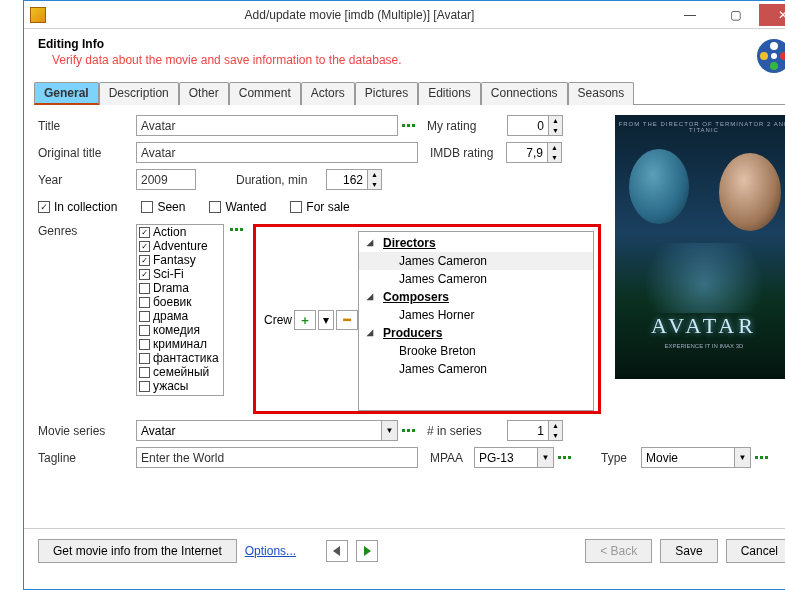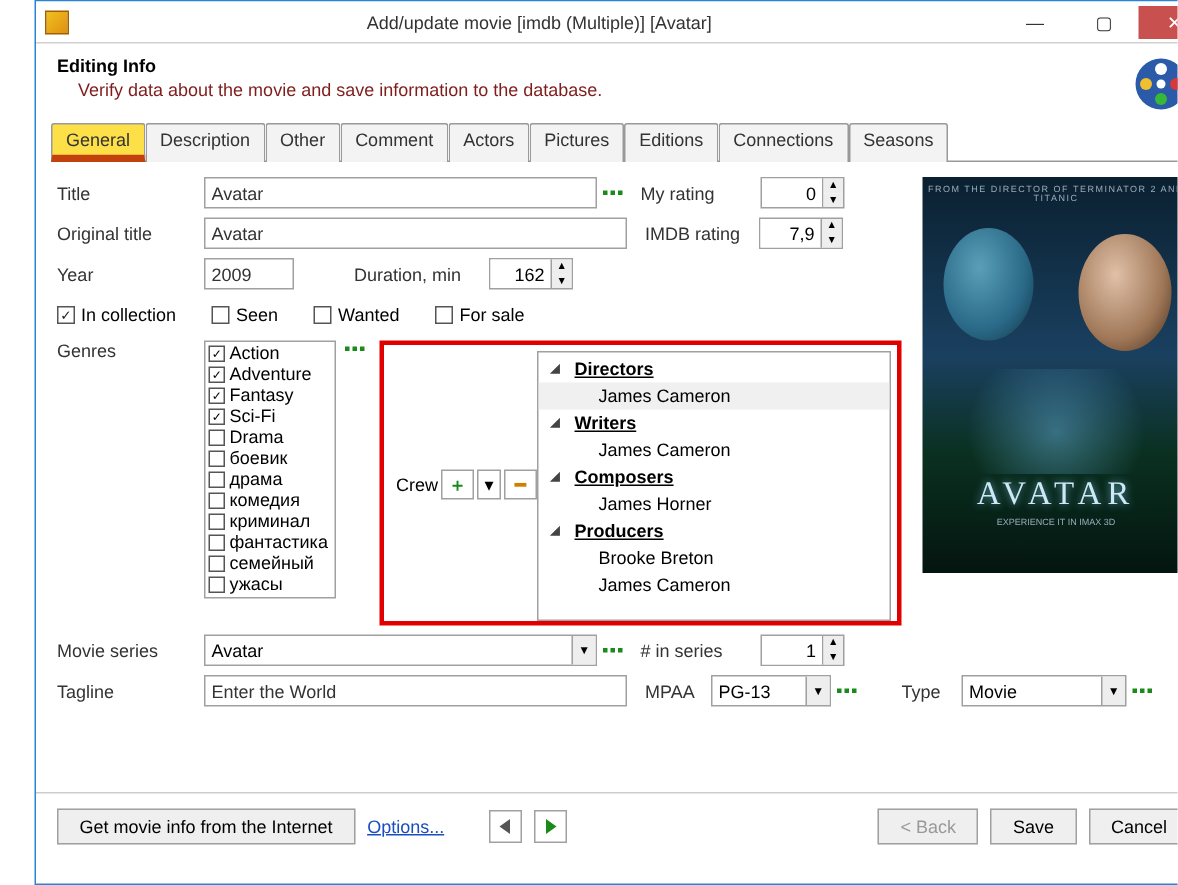--- a/index.html
+++ b/index.html
@@ -7,25 +7,25 @@
 .window { width: 785px; height: 590px; border: 1px solid #2a84d4; position: relative; background: #fff; margin-left: 23px; }
 .titlebar { height: 28px; background: #fff; display: flex; align-items: center; border-bottom: 1px solid #d0d0d0; }
 .titlebar-icon { width: 16px; height: 16px; margin: 0 6px; background: linear-gradient(135deg,#f0c020,#e09010); border: 1px solid #a06000; }
 .titlebar-title { flex: 1; text-align: center; color: #333; }
 .titlebar-btns { display: flex; }
 .tbtn { width: 46px; height: 22px; display: flex; align-items: center; justify-content: center; color: #333; }
 .tbtn.close { background: #c8504f; color: #fff; width: 48px; height: 22px; }
 .header { padding: 8px 14px 6px 14px; display: flex; align-items: flex-start; }
 .header-text { flex: 1; }
 .header-text h1 { margin: 0 0 2px 0; font-size: 12px; font-weight: bold; }
-.header-text p { margin: 0 0 0 14px; color: #7f1d1d; }
+.header-text p { margin: 0 0 0 14px; color: #ef4444; }
 .header-icon { width: 38px; height: 38px; }
 .tabstrip { display: flex; border-bottom: 1px solid #999; margin: 0 10px; }
 .tab { padding: 3px 9px; border: 1px solid #999; border-bottom: none; background: #f3f3f3; margin-right: 0px; position: relative; top: 1px; border-top-left-radius: 2px; border-top-right-radius: 2px; color: #333; }
-.tab.active { background: #fde047; border-bottom: 5px solid #c2410c; }
+.tab.active { background: #7dd3fc; border-bottom: 2px solid #c2410c; font-weight: bold; }
 .panel { padding: 10px 14px; position: relative; }
 .row { display: flex; align-items: center; margin-bottom: 6px; }
 .label { color: #333; }
 .label.w1 { width: 98px; }
 .label.w2 { width: 80px; margin-left: 12px; }
 .input { border: 1px solid #a0a0a0; background: #fff; height: 21px; padding: 1px 4px; color: #333; }
 .spin { display: inline-flex; border: 1px solid #a0a0a0; height: 21px; }
 .spin input { border: none; width: 40px; text-align: right; padding: 1px 4px; }
 .spin .sbtns { display: flex; flex-direction: column; width: 14px; border-left: 1px solid #a0a0a0; }
 .spin .sb { flex: 1; display: flex; align-items: center; justify-content: center; font-size: 7px; background: #eee; }
@@ -258,21 +258,20 @@
                 <span style="color:#1a8a1a;font-weight:bold">＋</span>
               </div>
             <div class="cbtn" style="width:16px">▾</div>
             <div class="cbtn">
                 <span style="color:#d08000;font-weight:bold">━</span>
               </div>
           </div>
           <div class="crew-body" id="crew-body">
               <div class="cgrp">Directors</div>
               <div class="citm sel">James Cameron</div>
-              <div class="cgrp">Writers</div>
               <div class="citm">James Cameron</div>
               <div class="cgrp">Composers</div>
               <div class="citm">James Horner</div>
               <div class="cgrp">Producers</div>
               <div class="citm">Brooke Breton</div>
               <div class="citm">James Cameron</div>
             </div>
         </div>
       </div>
     </div>

